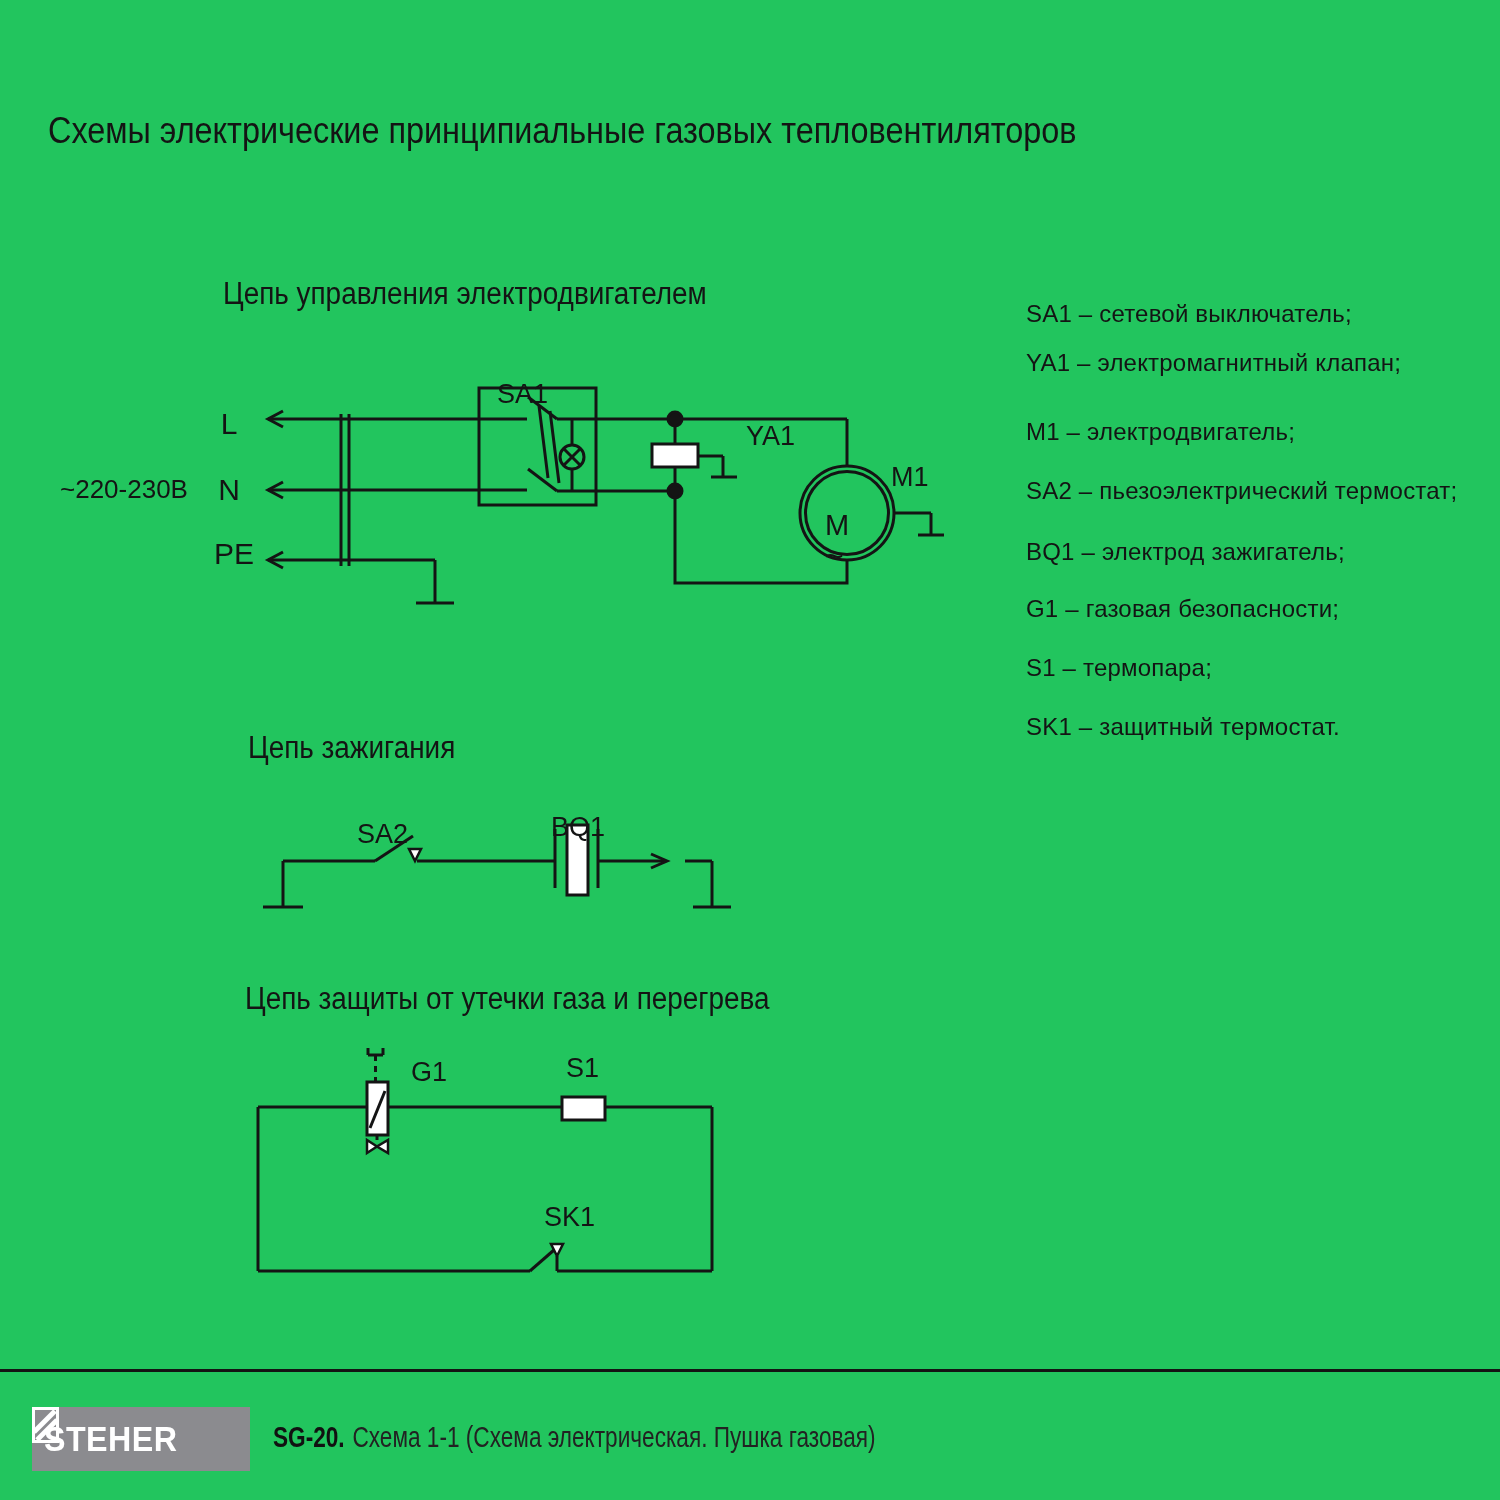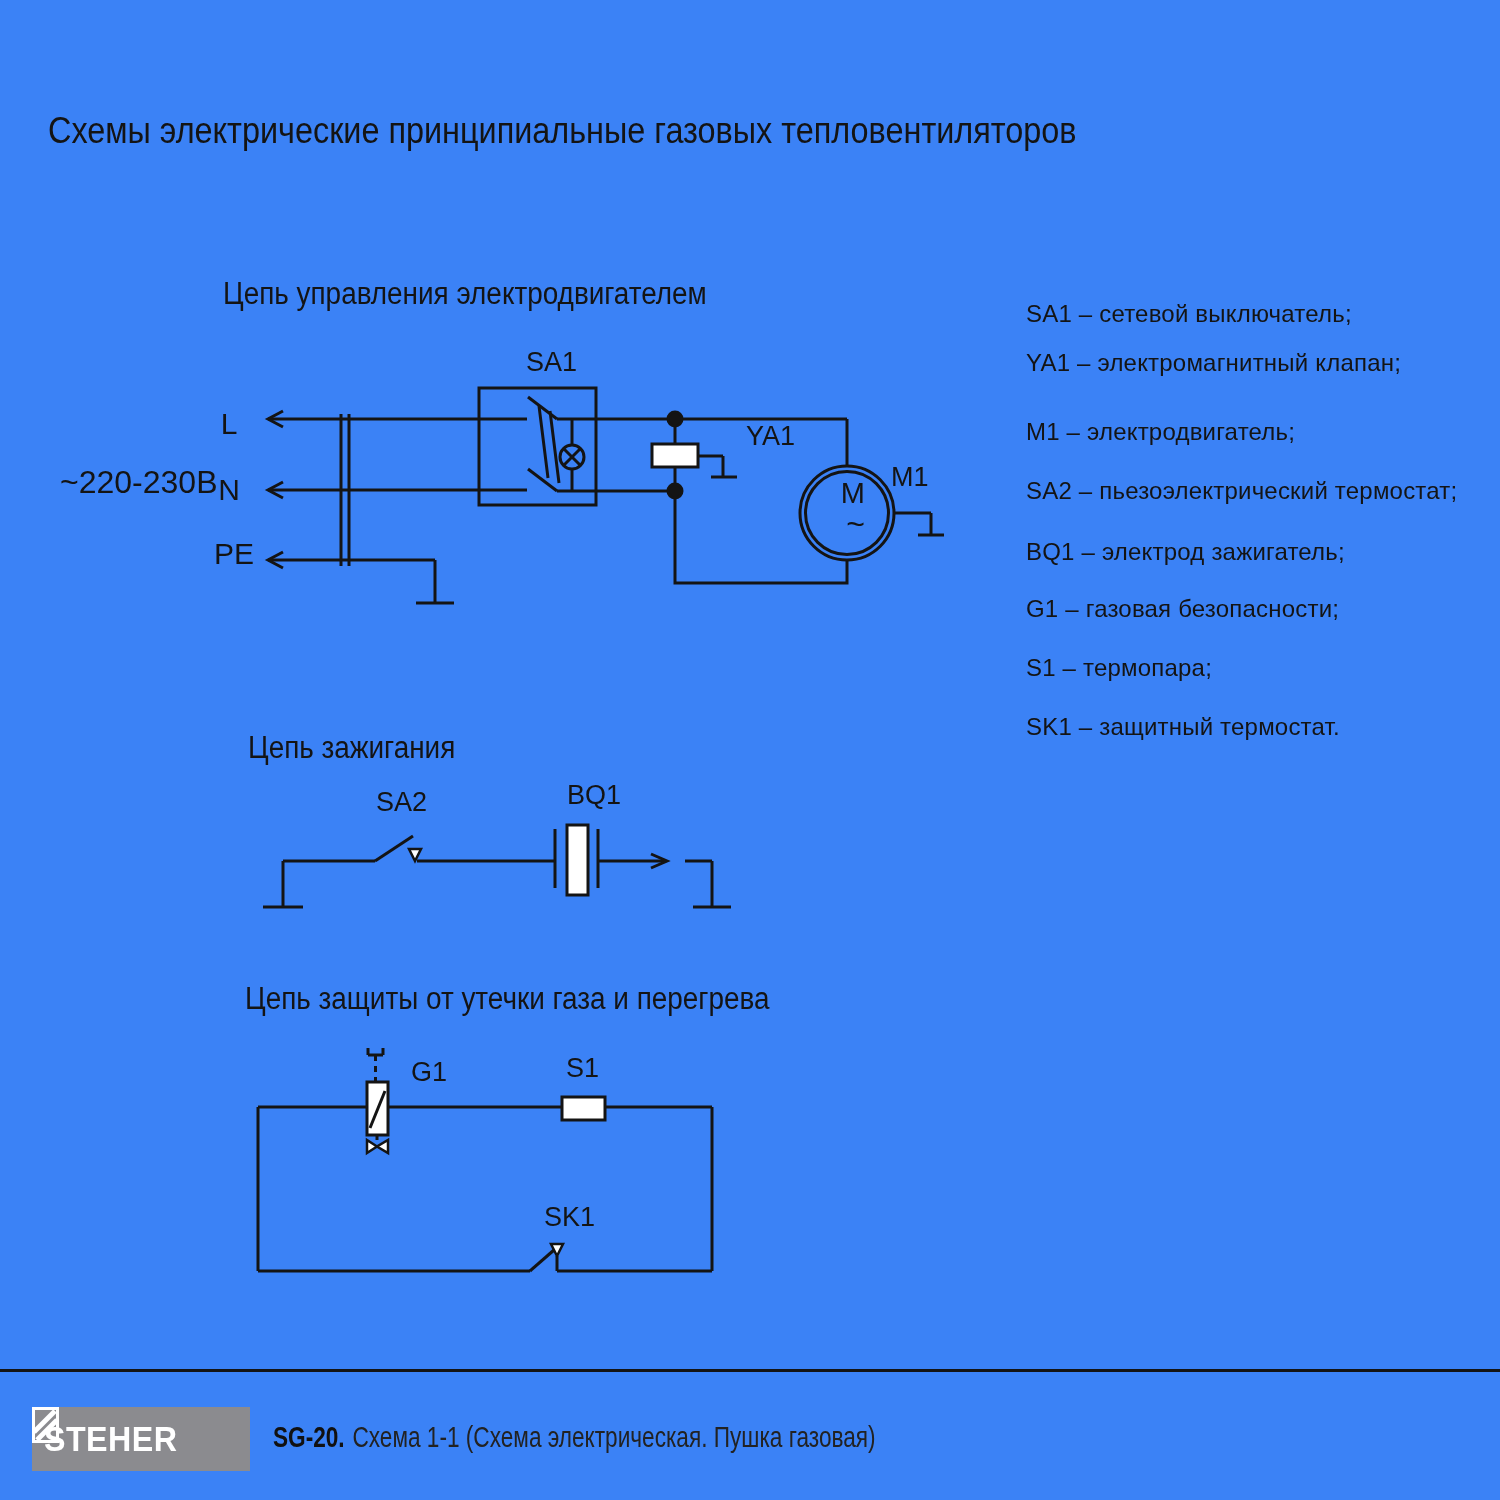--- a/index.html
+++ b/index.html
@@ -1,23 +1,23 @@
 <!DOCTYPE html>
 <html><head>
 <meta charset="utf-8">
 <style>
   html,body{margin:0;padding:0;background:#fff;}
-  #canvas{position:relative;width:1500px;height:1500px;background:#3b82f6;overflow:hidden;
+  #canvas{position:relative;width:1500px;height:1500px;background:#22c55e;overflow:hidden;
           font-family:"Liberation Sans",sans-serif;color:#141414;}
   svg{position:absolute;left:0;top:0;}
   .t{position:absolute;white-space:nowrap;color:#141414;line-height:1.05;}
   .title{font-size:36px;transform:scaleX(0.90);transform-origin:0 0;}
   .section{font-size:31px;transform:scaleX(0.90);transform-origin:0 0;}
   .lbl{font-size:27px;}
-  .lbl-c{font-size:27px;text-align:right;}
+  .lbl-c{font-size:27px;text-align:left;margin-top:32px;}
   .linelbl{font-size:30px;text-align:center;}
   .legend-row{font-size:24px;letter-spacing:0.2px;margin-top:6px;}
   .divider{position:absolute;left:0;top:1369px;width:1500px;height:3px;background:#141414;}
   .logo{position:absolute;left:32px;top:1407px;width:218px;height:64px;background:#8b8b8f;
         display:flex;align-items:center;padding-left:12px;box-sizing:border-box;gap:8px;}
   .logo-text{color:#fff;font-weight:700;font-size:35px;letter-spacing:0.5px;
              transform:scaleX(0.92);transform-origin:0 50%;}
   .footer-caption{position:absolute;left:273px;top:1421px;display:flex;gap:10px;
                   font-size:29px;transform:scaleX(0.78);transform-origin:0 0;}
   .footer-model{font-weight:700;color:#111;}
@@ -143,21 +143,21 @@
         <line x1="530" y1="1271" x2="554" y2="1250"></line>
         <polygon points="551,1244 563,1244 557,1256" fill="#fff" stroke-width="2.5"></polygon>
         <line x1="557" y1="1256" x2="557" y2="1271"></line>
       </g>
     </g>
   </svg>
 
   <div class="t title" style="left:48px;top:112px">Схемы электрические принципиальные газовых тепловентиляторов</div>
 
   <div class="t section" style="left:223px;top:278px">Цепь управления электродвигателем</div>
-  <div class="t lbl" style="left:60px;top:466px;font-size:32px">~220-230В</div>
+  <div class="t lbl" style="left:60px;top:476px;font-size:26px">~220-230В</div>
   <div class="t linelbl" style="left:214px;top:408px;width:30px">L</div>
   <div class="t linelbl" style="left:214px;top:474px;width:30px">N</div>
   <div class="t linelbl" style="left:210px;top:538px;width:48px">PE</div>
   <div class="t lbl-c" style="left:497px;top:348px;width:80px">SA1</div>
   <div class="t lbl" style="left:746px;top:422px">YA1</div>
   <div class="t lbl" style="left:891px;top:463px">M1</div>
   <div class="t lbl-c" style="left:825px;top:478px;width:40px;font-size:29px">M</div>
   <div class="t lbl-c" style="left:825px;top:508px;width:40px;font-size:32px">~</div>
 
   <div class="t section" style="left:248px;top:732px">Цепь зажигания</div>

